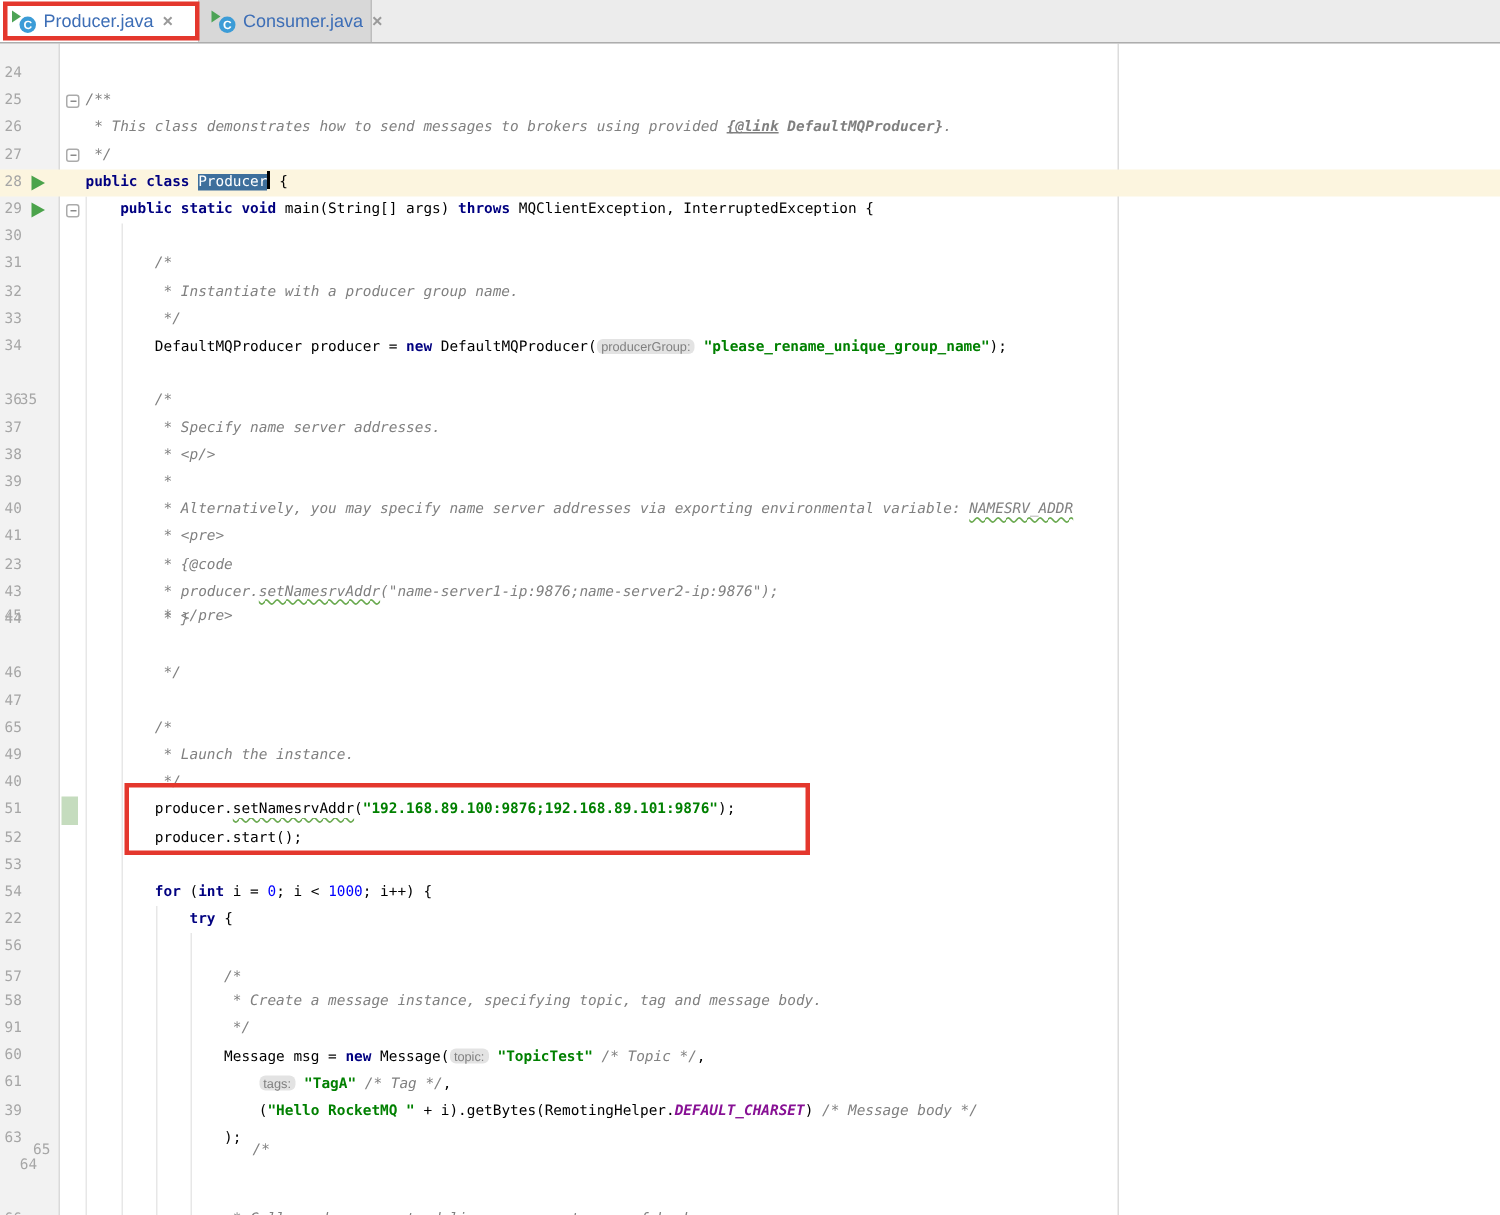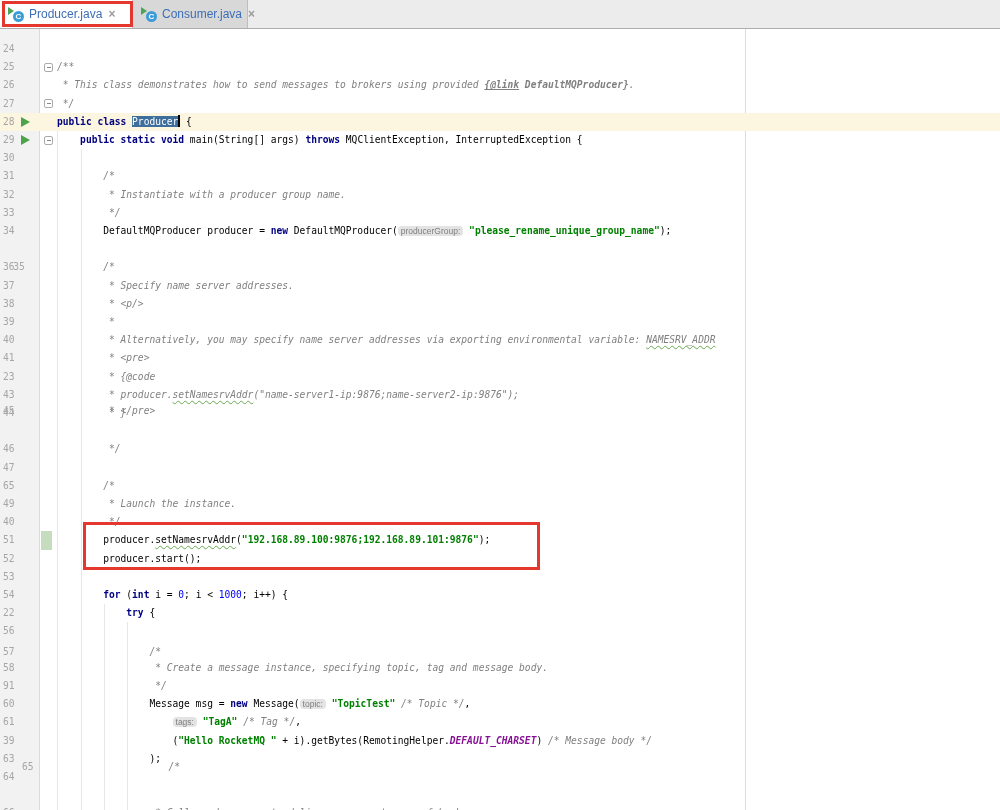--- a/index.html
+++ b/index.html
@@ -247,21 +247,21 @@
         <span class="code"><span class="sg-txt">                    </span><span class="sg-hint">tags:</span><span class="sg-str"> "TagA"</span><span class="sg-cmt"> /* Tag */</span><span class="sg-txt">,</span></span>
       </div>
       <div class="row" style="top: 731.6px;">
         <span class="ln">39</span>
         <span class="code"><span class="sg-txt">                    (</span><span class="sg-str">"Hello RocketMQ "</span><span class="sg-txt"> + i).getBytes(RemotingHelper.</span><span class="sg-field">DEFAULT_CHARSET</span><span class="sg-txt">) </span><span class="sg-cmt">/* Message body */</span></span>
       </div>
       <div class="row" style="top: 749.8px;">
         <span class="ln">63</span>
         <span class="code"><span class="sg-txt">                );</span></span>
       </div>
-      <div class="row" style="top: 768px;">
+      <div class="row" style="top: 768px; text-align: center;">
         <span class="ln">64</span>
         <span class="code"></span>
       </div>
       <div class="row" style="top: 758px; margin-left: 19px;">
         <span class="ln">65</span>
         <span class="code"><span class="sg-cmt">                /*</span></span>
       </div>
       <div class="row" style="top: 804.4px;">
         <span class="ln">66</span>
         <span class="code"><span class="sg-cmt">                 * Call send message to deliver message to one of brokers.</span></span>

